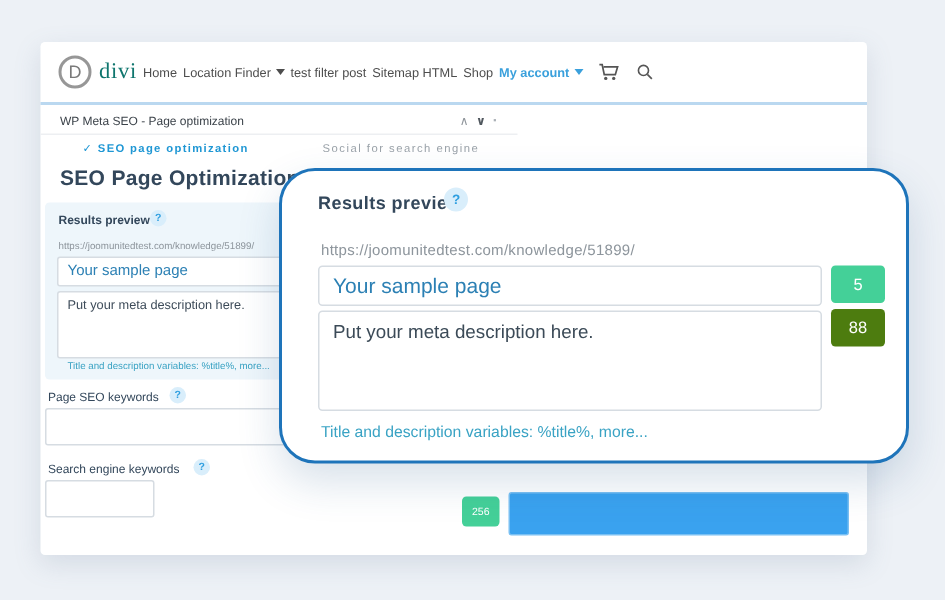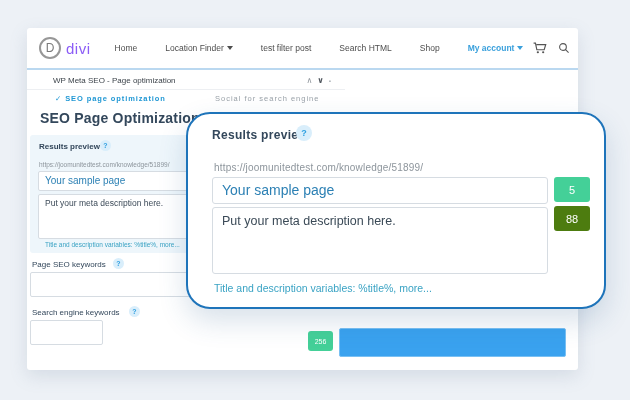--- a/index.html
+++ b/index.html
@@ -20,31 +20,31 @@
     position:absolute; top:0; left:0; width:100%; height:42px;
     border-bottom:2px solid #bad8f0;
     display:flex; align-items:center; padding:0 12px;
   }
   .logo { display:flex; align-items:center; gap:5px; cursor:pointer; }
   .logo-circle {
     width:22px; height:22px; border:2px solid #979797; border-radius:50%;
     display:flex; align-items:center; justify-content:center;
     font-size:12px; color:#7a7a7a;
   }
-  .logo-name { font-size:15px; color:#8b5cf6; letter-spacing:.5px; }
-  .menu { display:flex; align-items:center; gap:28px; margin-left:24px; font-size:8.5px; color:#4d4d4d; white-space:nowrap; }
+  .logo-name { font-size:15px; color:#0f766e; letter-spacing:.5px;font-family:Liberation Serif, serif; }
+  .menu { display:flex; align-items:center; gap:4px; margin-left:4px; font-size:8.5px; color:#4d4d4d; white-space:nowrap; }
   .menu-item { display:flex; align-items:center; gap:3px; cursor:pointer; }
   .menu-item.hl { color:#3aa0dc; font-weight:bold; }
   .chev { width:0; height:0; border-left:3px solid transparent; border-right:3px solid transparent; border-top:4px solid currentColor; }
   .nav-icons { display:flex; align-items:center; gap:11px; margin-left:10px; }
   .nav-icons svg { display:block; cursor:pointer; }
   
   .mbox-header {
     position:absolute; top:44px; left:0; width:318px; height:18px;
-    display:flex; align-items:center; padding:0 14px 0 26px;
+    display:flex; align-items:center; padding:0 14px 0 13px;
     border-bottom:1px solid #edeff2;
     font-size:8px; color:#3c434a;
   }
   .mbox-icons { margin-left:auto; display:flex; align-items:center; gap:5px; color:#8f959b; font-size:8px; }
   .mbox-icons span { cursor:pointer; }
   .mbox-icons .tiny { font-size:6px; color:#aab0b6; }
   
   .tab-active {
     position:absolute; left:28px; top:66px;
     font-size:7.5px; font-weight:bold; letter-spacing:.9px; color:#1f97d4;
@@ -130,21 +130,21 @@
           <span>Home</span>
         </span>
       <span class="menu-item">
           <span>Location Finder</span>
           <span class="chev"></span>
         </span>
       <span class="menu-item">
           <span>test filter post</span>
         </span>
       <span class="menu-item">
-          <span>Search HTML</span>
+          <span>Sitemap HTML</span>
         </span>
       <span class="menu-item">
           <span>Shop</span>
         </span>
       <span class="menu-item hl">
           <span>My account</span>
           <span class="chev"></span>
         </span>
     </div>
     <div class="nav-icons">

